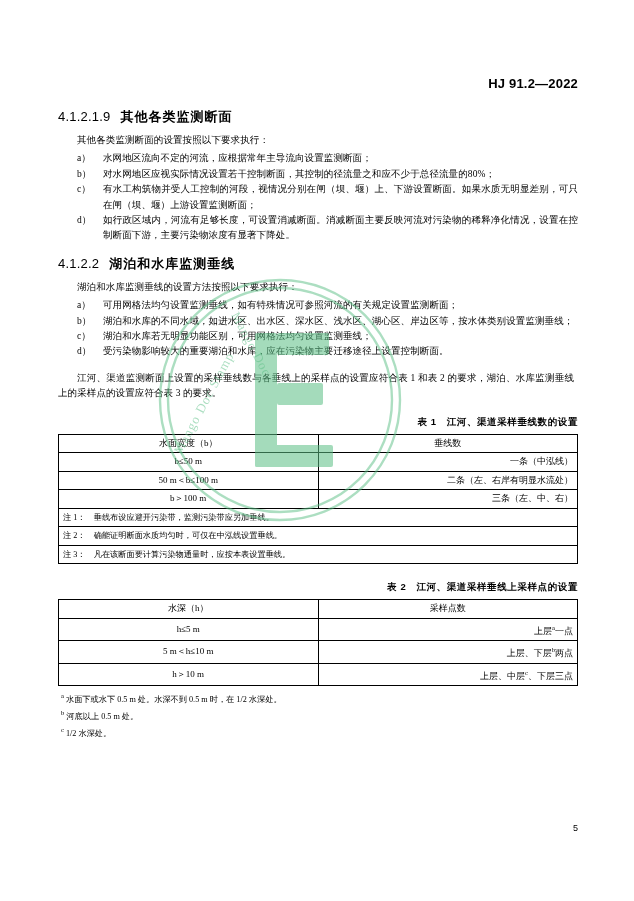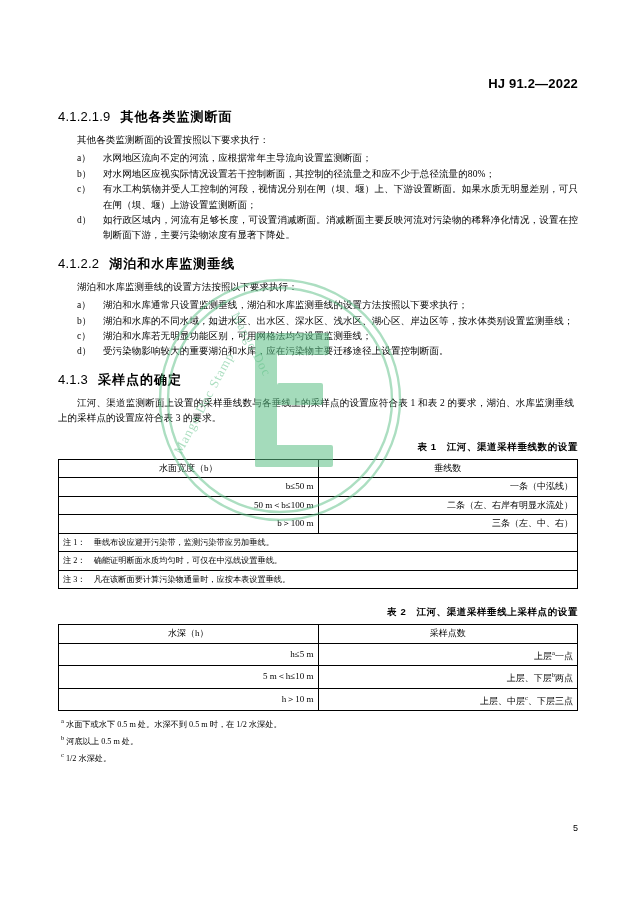--- a/index.html
+++ b/index.html
@@ -88,21 +88,21 @@
     font-size: 9px;
     table-layout: fixed;
   }
   table.grid td, table.grid th {
     border: 0.8px solid #000;
     padding: 2px 4px;
     line-height: 13.5px;
     font-weight: normal;
   }
   table.grid th { text-align: center; }
-  td.c { text-align: right; }
+  td.c { text-align: center; }
   td.l { text-align: right; padding-left: 7px; }
   td.note {
     text-align: left;
     padding-left: 7px;
     border-top: none;
     border-bottom: none;
     font-size: 8.2px;
     line-height: 12.8px;
     border-radius: 9px;
   }
@@ -167,40 +167,37 @@
       </div>
 
       <div class="gap"></div>
 
       <h3 class="sec">
         <span class="num">4.1.2.2</span><span class="ttl">湖泊和水库监测垂线</span>
       </h3>
       <p class="para">湖泊和水库监测垂线的设置方法按照以下要求执行：</p>
       <div class="listrow">
         <span class="mk">a）</span>
-        <span class="tx">湖泊和水库通常只设置监测垂线，湖泊和水库监测垂线的设置方法按照以下要求执行；</span>
+        <span class="tx">可用网格法均匀设置监测垂线，如有特殊情况可参照河流的有关规定设置监测断面；</span>
       </div>
       <div class="listrow">
         <span class="mk">b）</span>
         <span class="tx">湖泊和水库的不同水域，如进水区、出水区、深水区、浅水区、湖心区、岸边区等，按水体类别设置监测垂线；</span>
       </div>
       <div class="listrow">
         <span class="mk">c）</span>
         <span class="tx">湖泊和水库若无明显功能区别，可用网格法均匀设置监测垂线；</span>
       </div>
       <div class="listrow">
         <span class="mk">d）</span>
         <span class="tx">受污染物影响较大的重要湖泊和水库，应在污染物主要迁移途径上设置控制断面。</span>
       </div>
 
       <div class="gap"></div>
 
-      <h3 class="sec">
-        <span class="num">4.1.3</span><span class="ttl">采样点的确定</span>
-      </h3>
       <p class="para">江河、渠道监测断面上设置的采样垂线数与各垂线上的采样点的设置应符合表 1 和表 2 的要求，湖泊、水库监测垂线上的采样点的设置应符合表 3 的要求。</p>
 
       <div class="gap"></div>
 
       <div class="tbl-title">表 1　江河、渠道采样垂线数的设置</div>
       <table class="grid">
         <tbody>
             <tr>
           <th>水面宽度（b）</th>
           <th>垂线数</th>

